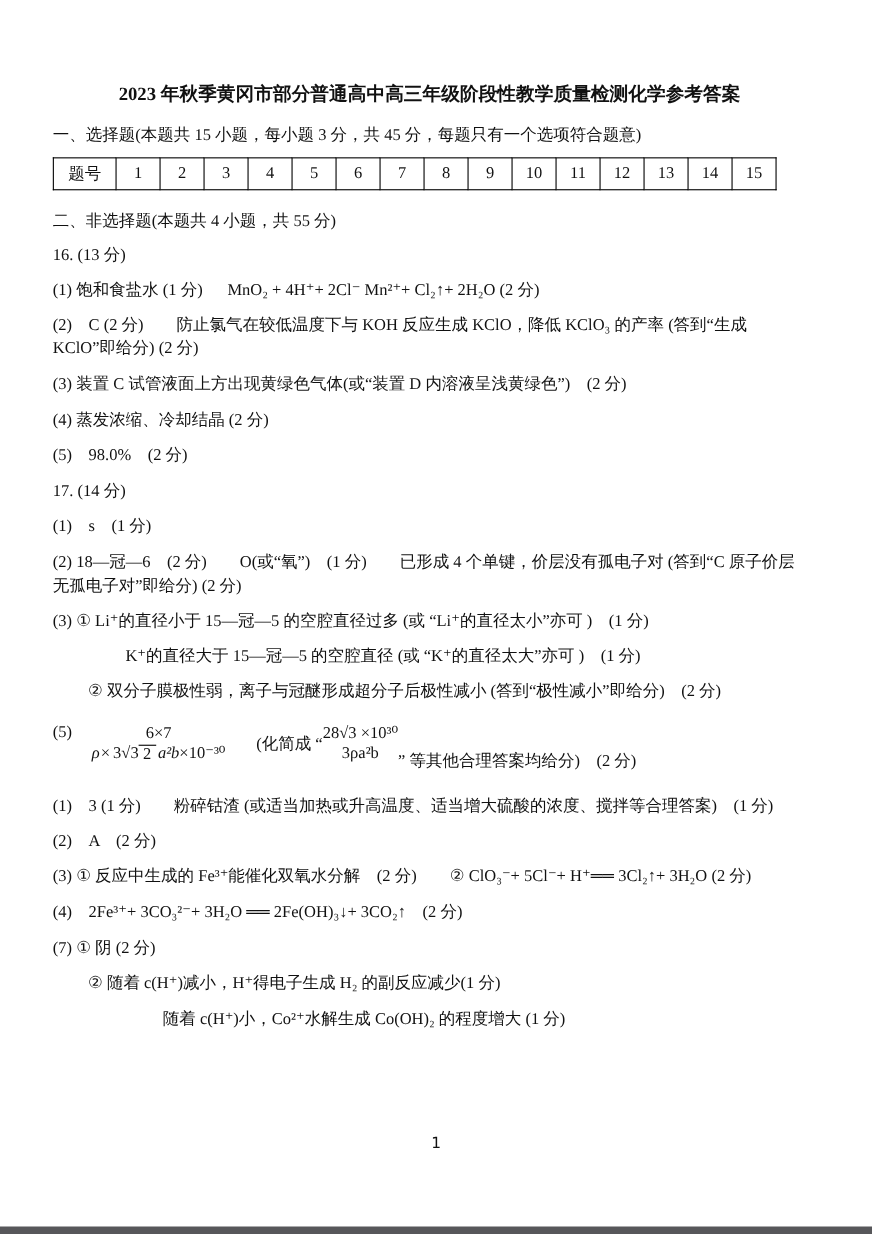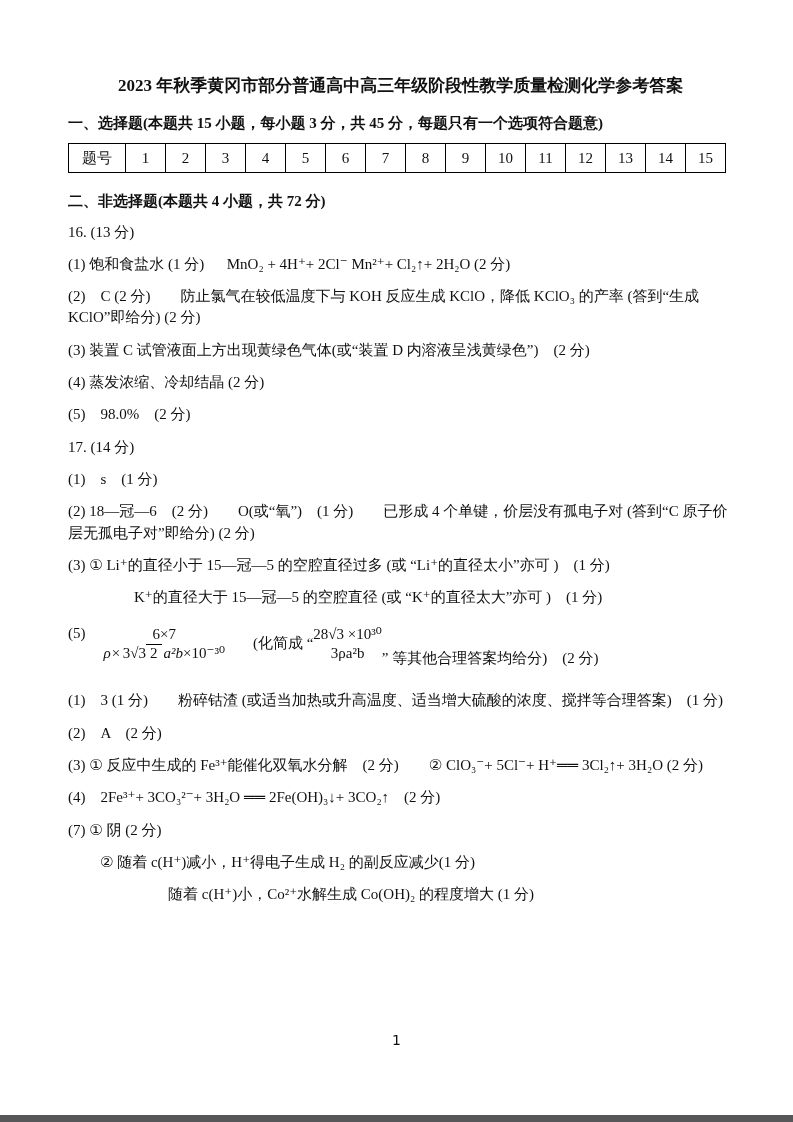--- a/index.html
+++ b/index.html
@@ -4,35 +4,35 @@
 <style>
   html,body { margin:0; padding:0; }
   body {
     width:793px; height:1122px;
     background:#ffffff;
     color:#111111;
     font-family:"Liberation Serif","DejaVu Serif","DejaVu Sans",serif;
     position:relative;
     overflow:hidden;
   }
-  .content { padding:74px 60px 0 68px; }
+  .content { padding:74px 60px 0 48px; }
   .doc-title {
     text-align:center;
     font-size:17px;
     font-weight:bold;
     margin:0 0 16px 0;
     white-space:pre-wrap;
   }
   .line {
     font-size:15px;
     line-height:1.42;
     margin:0 0 11px 0;
     white-space:pre-wrap;
   }
-  .sec-head { margin-bottom:9px;font-weight:bold; }
+  .sec-head { margin-bottom:9px; }
   .ind1 { padding-left:32px; }
   .ind2 { padding-left:66px; }
   .ind3 { padding-left:100px; }
   table.ans {
     border-collapse:collapse;
     table-layout:fixed;
     width:658px;
     margin:2px 0 18px 0;
   }
   table.ans td {
@@ -98,34 +98,35 @@
       <td>10</td>
       <td>11</td>
       <td>12</td>
       <td>13</td>
       <td>14</td>
       <td>15</td>
     </tr>
   </tbody>
     </table>
 
-  <div class="line sec-head">二、非选择题(本题共 4 小题，共 72 分)</div>
+  <div class="line sec-head">二、非选择题(本题共 4 小题，共 55 分)</div>
 
   <div class="line">16. (13 分)</div>
   <div class="line">(1) 饱和食盐水 (1 分)      MnO₂ + 4H⁺+ 2Cl⁻ Mn²⁺+ Cl₂↑+ 2H₂O (2 分)</div>
   <div class="line">(2)　C (2 分)　　防止氯气在较低温度下与 KOH 反应生成 KClO，降低 KClO₃ 的产率 (答到“生成 KClO”即给分) (2 分)</div>
   <div class="line">(3) 装置 C 试管液面上方出现黄绿色气体(或“装置 D 内溶液呈浅黄绿色”)　(2 分)</div>
   <div class="line">(4) 蒸发浓缩、冷却结晶 (2 分)</div>
   <div class="line">(5)　98.0%　(2 分)</div>
 
   <div class="line">17. (14 分)</div>
   <div class="line">(1)　s　(1 分)</div>
   <div class="line">(2) 18—冠—6　(2 分)　　O(或“氧”)　(1 分)　　已形成 4 个单键，价层没有孤电子对 (答到“C 原子价层无孤电子对”即给分) (2 分)</div>
   <div class="line">(3) ① Li⁺的直径小于 15—冠—5 的空腔直径过多 (或 “Li⁺的直径太小”亦可 )　(1 分)</div>
   <div class="line ind2">K⁺的直径大于 15—冠—5 的空腔直径 (或 “K⁺的直径太大”亦可 )　(1 分)</div>
+  <div class="line ind1">② 双分子膜极性弱，离子与冠醚形成超分子后极性减小 (答到“极性减小”即给分)　(2 分)</div>
 
 
   <div class="formula-row">
     <span class="formula-label">(5)</span>
     <span class="stack">
       <span>6×7</span>
       <span class="den-row">
         <span class="var">ρ×</span>
         <span class="innerfrac">
           <span>3√3</span>

